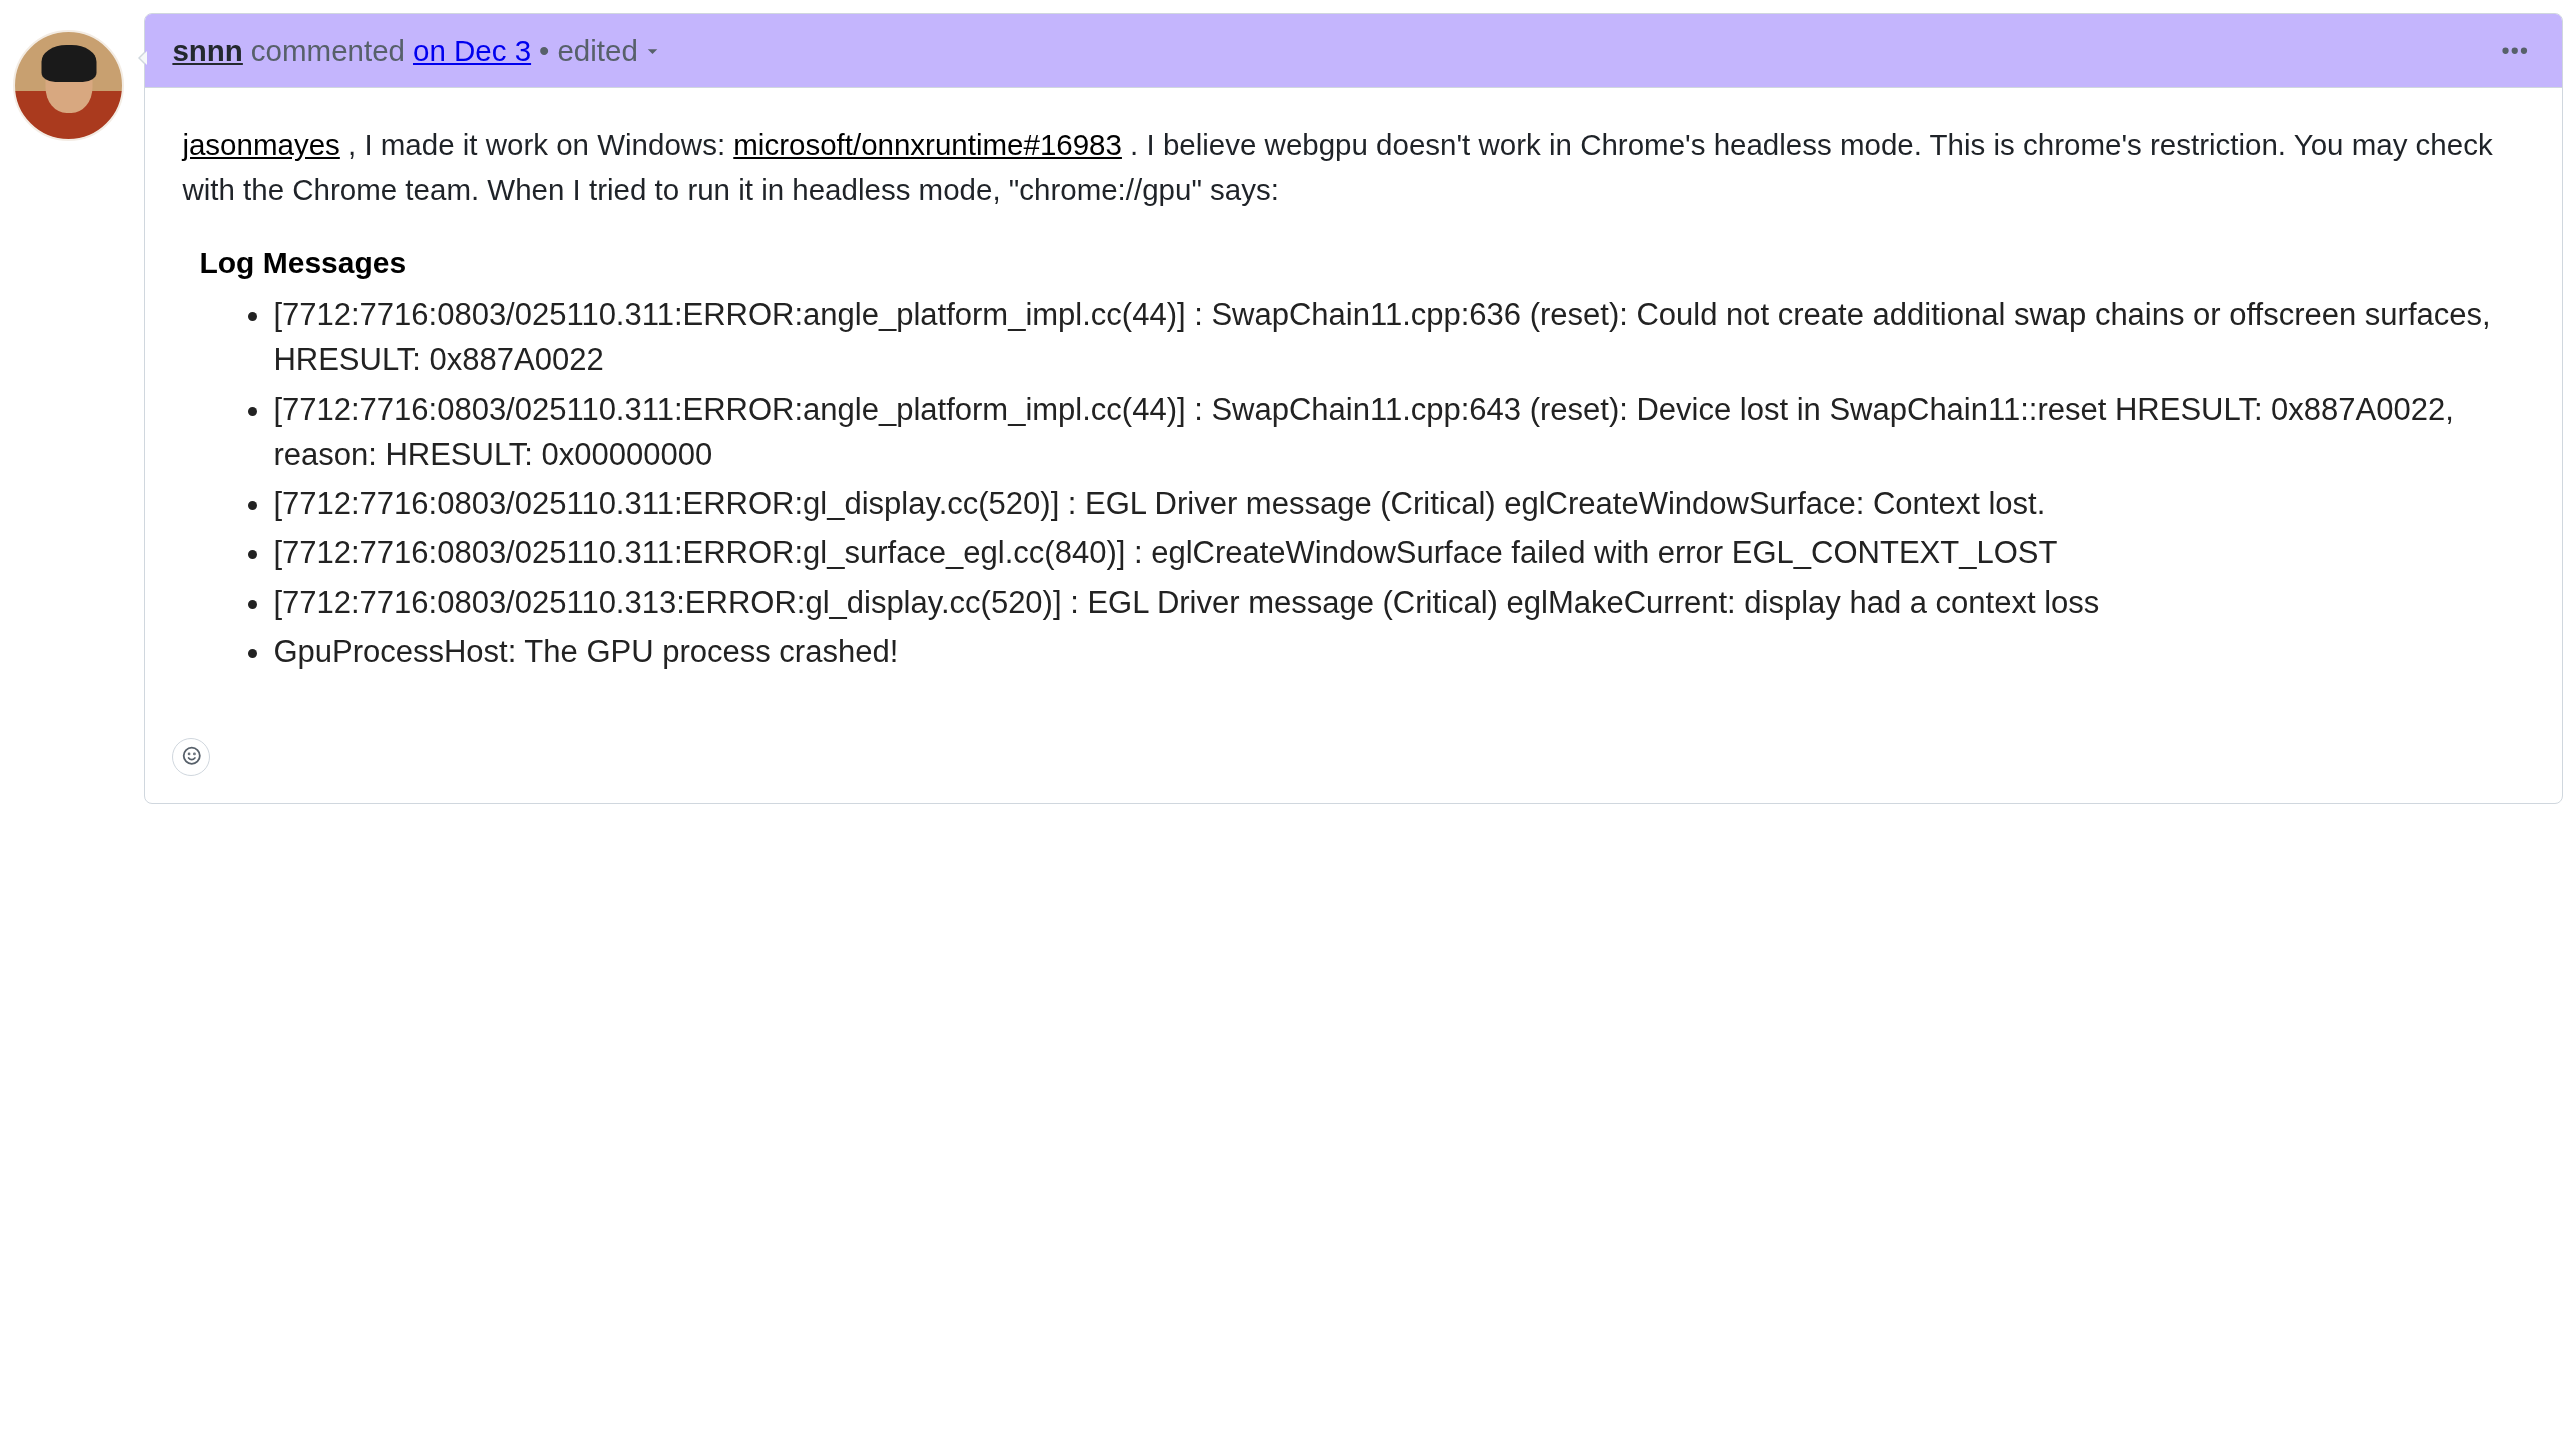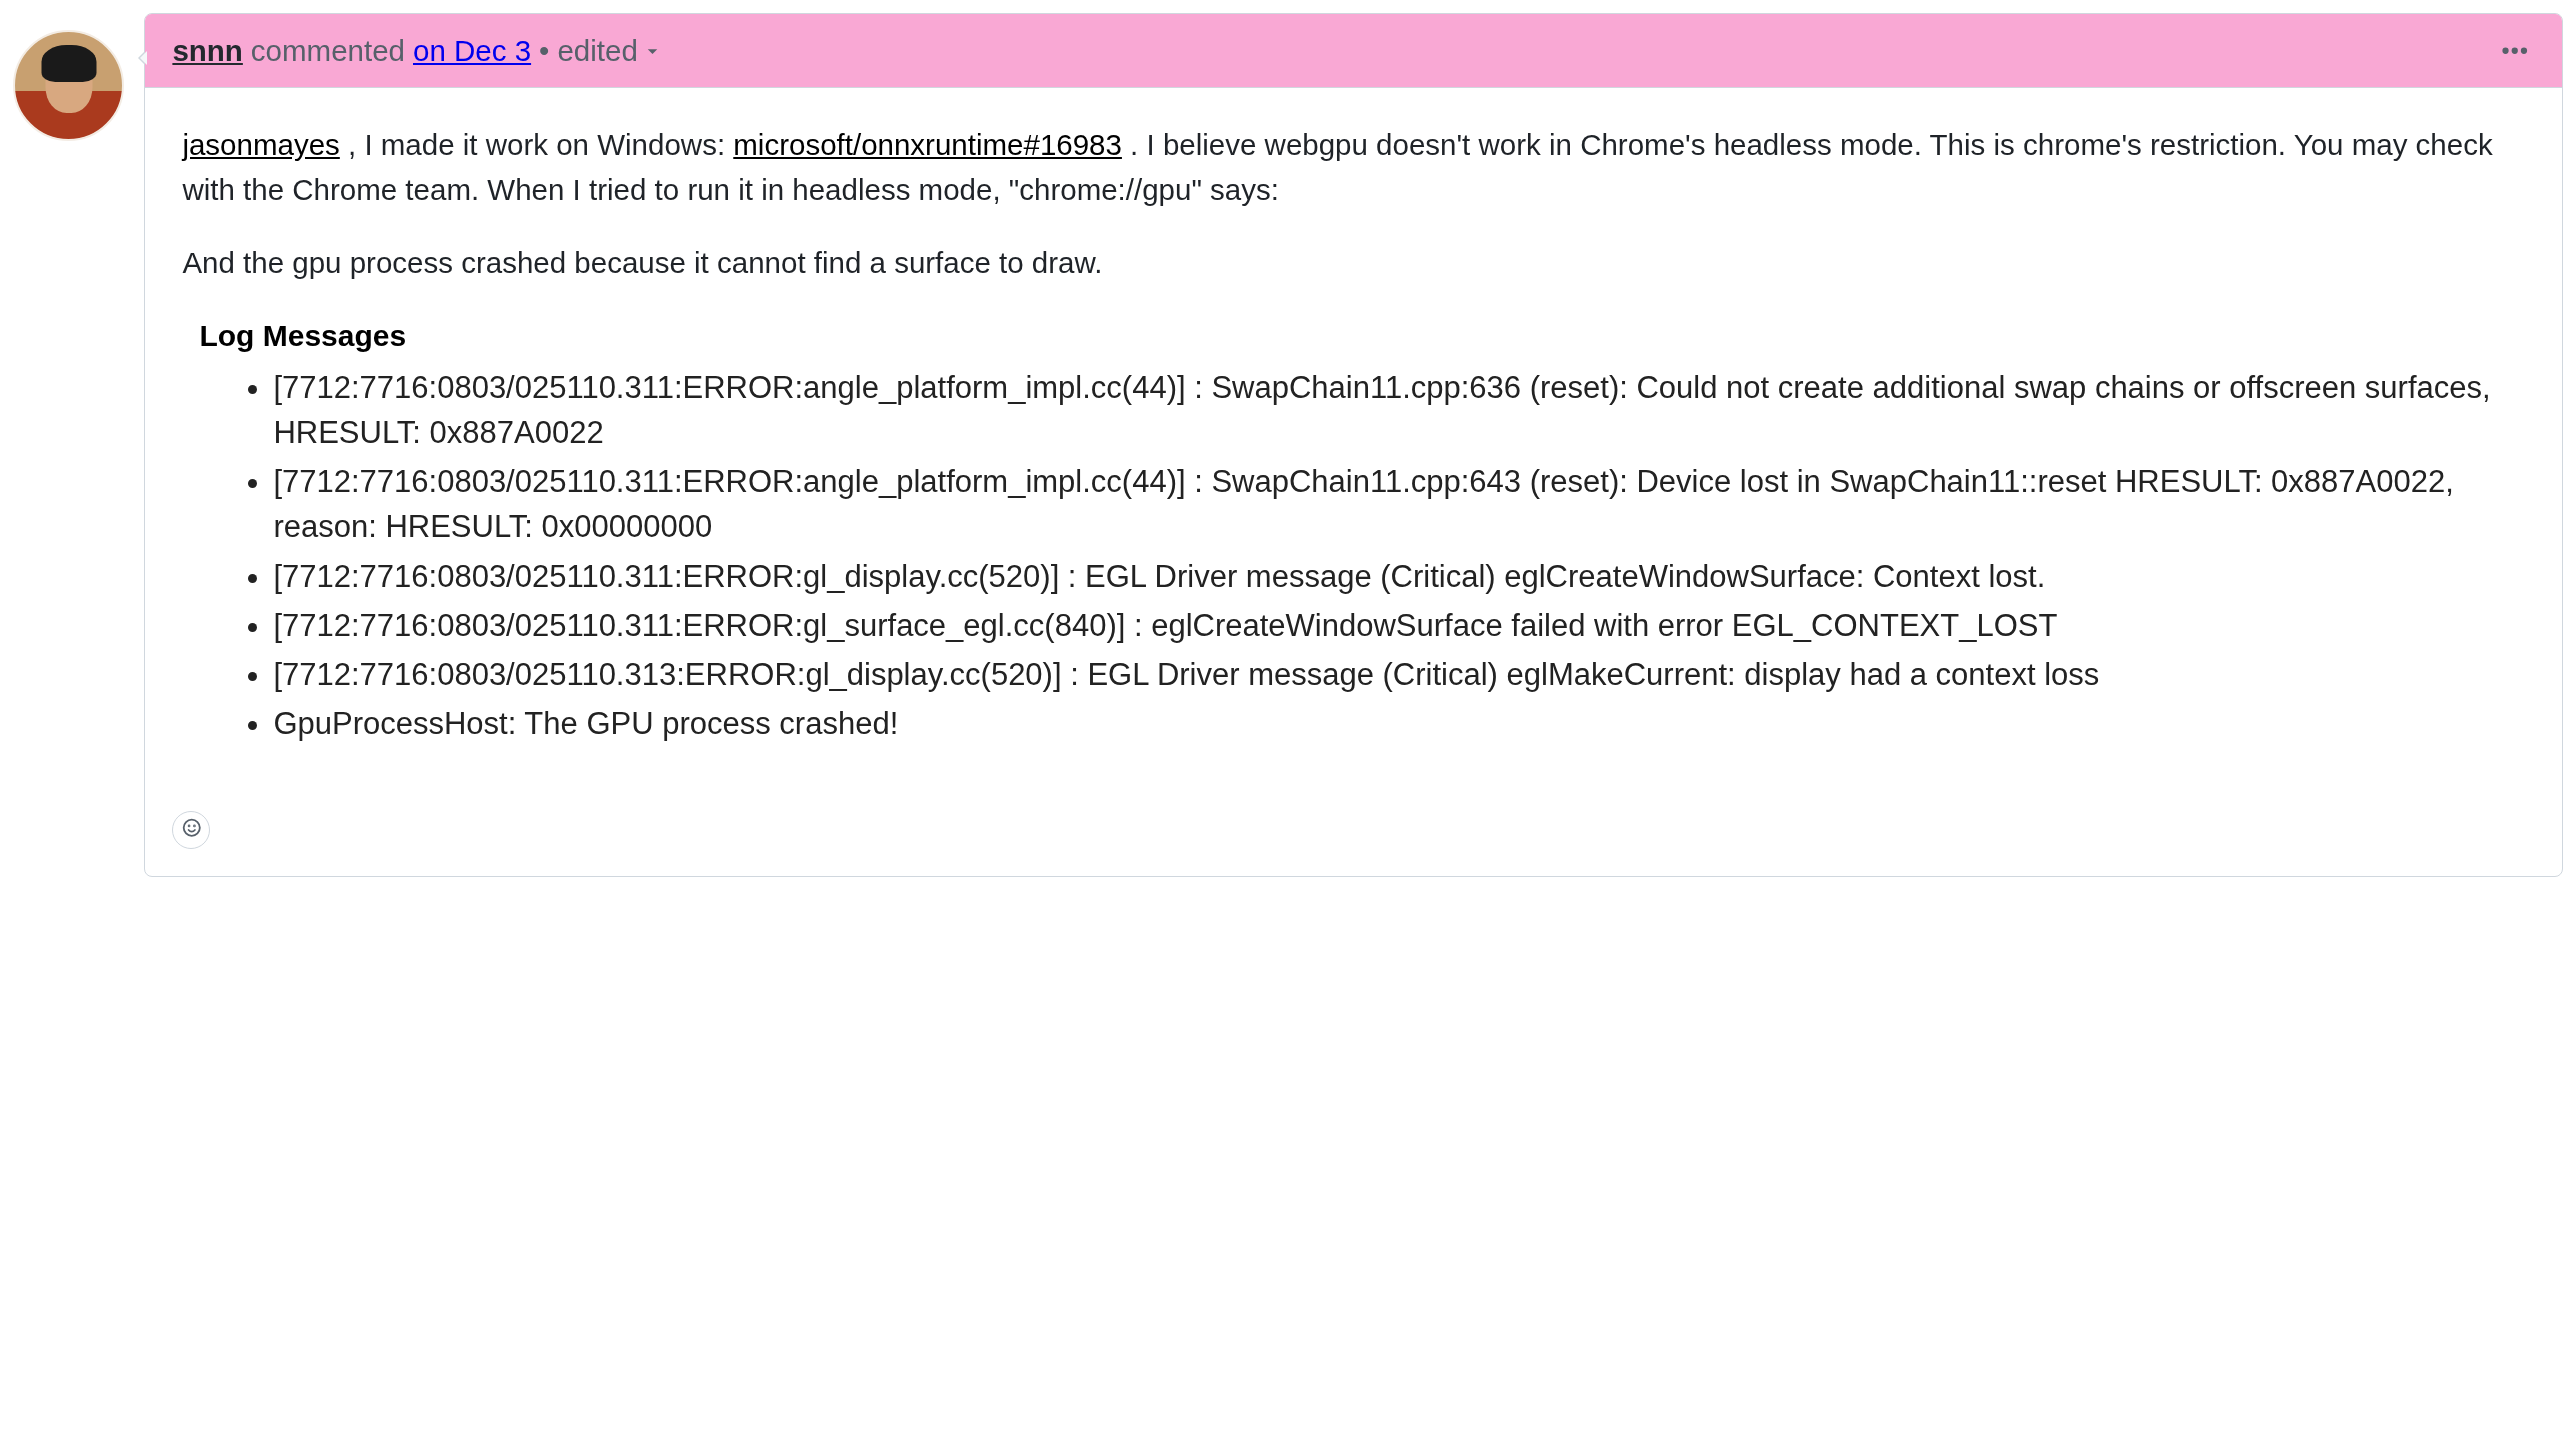--- a/index.html
+++ b/index.html
@@ -80,21 +80,21 @@
       left: -12.7px;
       top: 37px;
       border: 7.4px solid transparent;
       border-right-color: #f6f8fa;
     }
     .comment-header {
       display: flex;
       align-items: center;
       justify-content: space-between;
       padding: 16px 27px;
-      background: #f9a8d4;
+      background: #c4b5fd;
       border-bottom: 1.3px solid #d0d7de;
       border-radius: 6.7px 6.7px 0 0;
       font-size: 29.5px;
       color: #57606a;
     }
     .header-left {
       display: flex;
       align-items: center;
       gap: 8px;
       flex-wrap: wrap;
@@ -166,21 +166,20 @@
         </span>
       </button>
     </div>
 
     <div class="comment-body">
       <p>
         <a class="link" href="#">jasonmayes</a><span> , I made it work on Windows: </span><a class="link" href="#">microsoft/onnxruntime#16983</a><span> . I believe webgpu doesn't work in Chrome's headless mode. This is chrome's restriction. You may check with the Chrome team. When I tried to run it in headless mode, "chrome://gpu" says:</span>
       </p>
 
 
-      <p>And the gpu process crashed because it cannot find a surface to draw.</p>
 
       <div class="log-block">
         <div class="log-title">Log Messages</div>
         <ul class="log-list">
           <li>[7712:7716:0803/025110.311:ERROR:angle_platform_impl.cc(44)] : SwapChain11.cpp:636 (reset): Could not create additional swap chains or offscreen surfaces, HRESULT: 0x887A0022</li>
           <li>[7712:7716:0803/025110.311:ERROR:angle_platform_impl.cc(44)] : SwapChain11.cpp:643 (reset): Device lost in SwapChain11::reset HRESULT: 0x887A0022, reason: HRESULT: 0x00000000</li>
           <li>[7712:7716:0803/025110.311:ERROR:gl_display.cc(520)] : EGL Driver message (Critical) eglCreateWindowSurface: Context lost.</li>
           <li>[7712:7716:0803/025110.311:ERROR:gl_surface_egl.cc(840)] : eglCreateWindowSurface failed with error EGL_CONTEXT_LOST</li>
           <li>[7712:7716:0803/025110.313:ERROR:gl_display.cc(520)] : EGL Driver message (Critical) eglMakeCurrent: display had a context loss</li>
           <li>GpuProcessHost: The GPU process crashed!</li>

